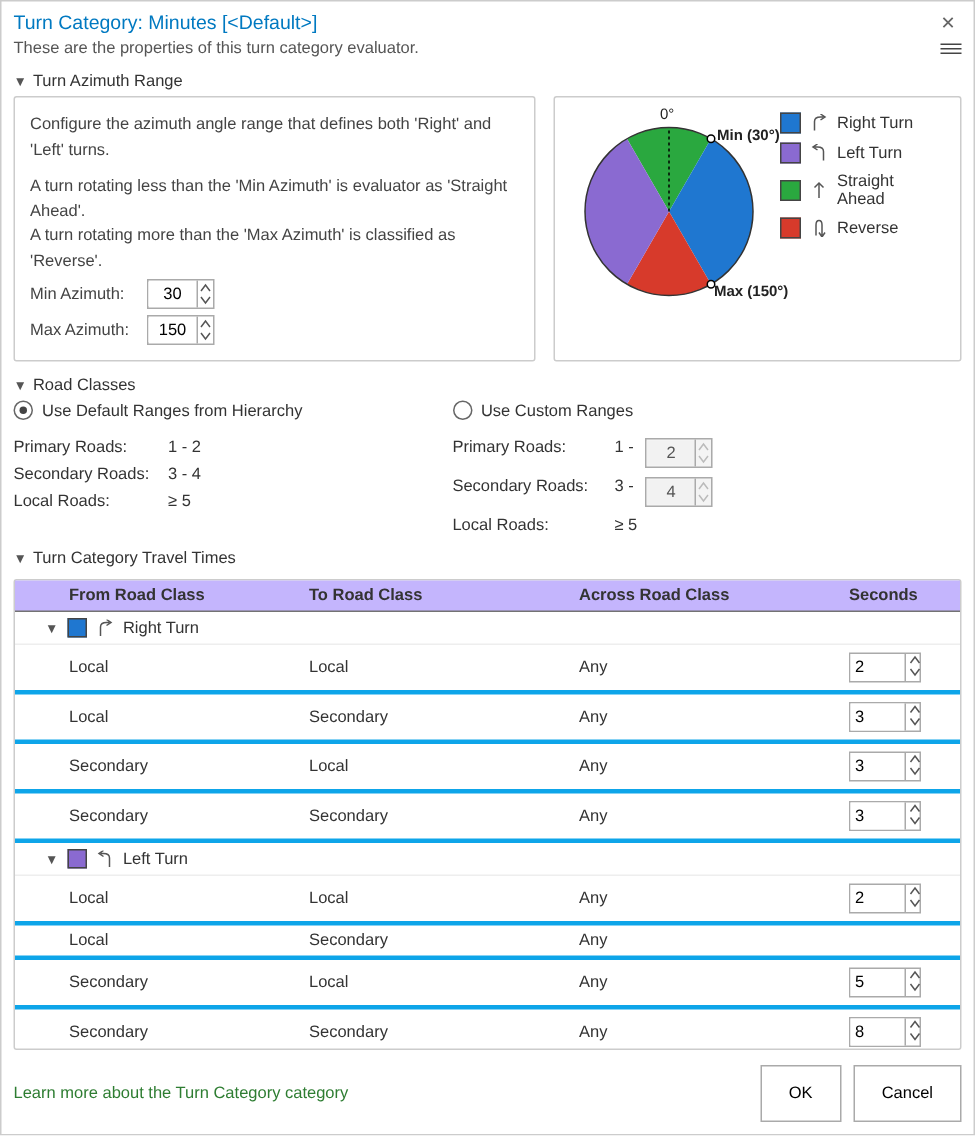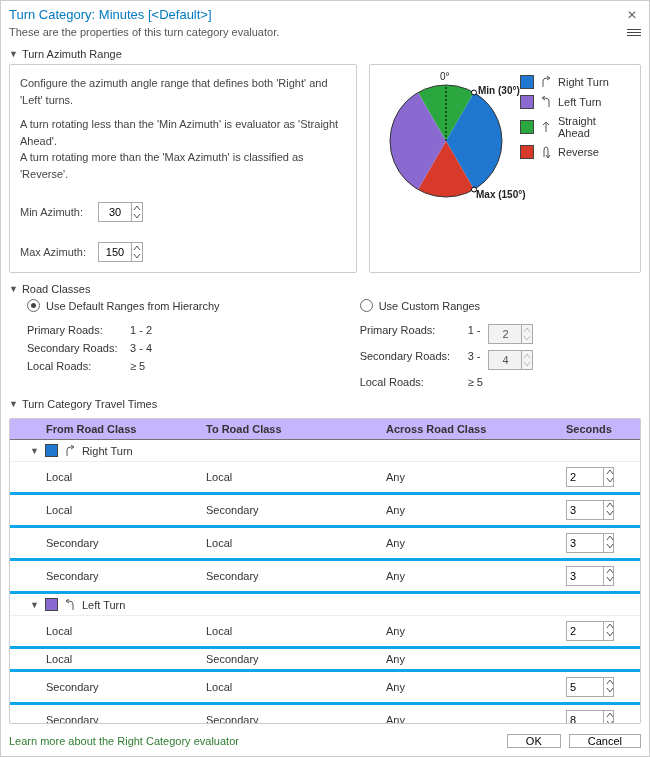--- a/index.html
+++ b/index.html
@@ -9,32 +9,32 @@
   .close-x{color:#666;font-size:12px;cursor:pointer;padding:0 4px}
   .subrow{display:flex;align-items:center;justify-content:space-between;margin-top:4px}
   .subtitle{color:#555}
   .menu-btn{width:16px;cursor:pointer;display:flex;flex-direction:column;gap:2px;align-items:flex-end}
   .menu-btn span{display:block;height:1px;background:#444;width:14px}
   .section-hdr{display:flex;align-items:center;gap:4px;margin:10px 0 4px 0;color:#333;cursor:pointer}
   .chev{display:inline-block;font-size:9px;color:#555}
   .panel{display:flex;gap:12px}
   .box{border:1px solid #ccc;border-radius:2px;padding:10px}
   .azimuth-left{flex:1;font-size:11px;color:#444;line-height:1.5}
-  .az-row{display:flex;align-items:center;gap:6px;margin-top:20px}
+  .az-row{display:flex;align-items:center;gap:6px;margin-top:4px}
   .spin{display:inline-flex;align-items:center;border:1px solid #aaa;height:18px;background:#fff}
   .spin input{border:none;width:28px;height:16px;font-size:11px;text-align:center;padding:0 2px;outline:none}
   .spin .arrows{display:flex;flex-direction:column;justify-content:center;border-left:1px solid #aaa;height:100%}
   .spin .arrows svg{display:block}
   .azimuth-right{width:250px;display:flex;gap:8px}
   .pie-wrap{position:relative;width:132px;height:132px}
   .pie-label{position:absolute;font-size:10px;color:#222;white-space:nowrap}
   .legend{display:flex;flex-direction:column;gap:6px;font-size:11px}
   .lg-row{display:flex;align-items:center;gap:6px}
   .sw{width:12px;height:12px;border:1px solid #444}
-  .road-classes{margin-left:18px;display:flex;gap:40px}
+  .road-classes{display:flex;}
   .rc-col{display:flex;flex-direction:column;gap:6px;font-size:11px}
   .rc-col .kv{display:flex;gap:8px}
   .rc-col .kv .k{width:95px}
   .radio-row{display:flex;align-items:center;gap:6px;margin-bottom:6px}
   .radio{width:11px;height:11px;border:1px solid #666;border-radius:50%;display:inline-flex;align-items:center;justify-content:center}
   .radio.sel::after{content:"";width:5px;height:5px;border-radius:50%;background:#444}
   .spin.dis{background:#f4f4f4}
   .spin.dis .arrows svg path{stroke:#bbb}
   .rc-col.right .kv .k{width:100px}
   .table-wrap{border:1px solid #ccc;border-radius:2px;margin-top:4px;flex:1;min-height:0;display:flex;flex-direction:column}
@@ -45,21 +45,21 @@
   .tbody::-webkit-scrollbar-thumb{background:#5a94e0;border-radius:0}
   .tbody::-webkit-scrollbar-track{background:#eee}
   .group{display:flex;align-items:center;gap:6px;padding:4px 4px 4px 20px;border-bottom:1px solid #eee;cursor:pointer}
   .trow{display:grid;grid-template-columns:190px 180px 180px 68px;border-bottom:3px solid #0ea5e9;align-items:center}
   .trow .c0{padding-left:36px}
   .sec-spin{display:inline-flex;border:1px solid #aaa;height:18px;width:46px;margin:1px 0}
   .sec-spin input{border:none;width:30px;font-size:11px;padding:0 3px;outline:none}
   .sec-spin .arrows{display:flex;flex-direction:column;border-left:1px solid #aaa}
   .footer{display:flex;align-items:center;justify-content:space-between;padding-top:10px}
   .link{color:#2e7d32;cursor:pointer}
-  .btn{border:1px solid #aaa;background:#fff;padding:0 18px;font-size:11px;cursor:pointer}
+  .btn{border:1px solid #aaa;background:#fff;padding:12px 18px;font-size:11px;cursor:pointer}
   .btns{display:flex;gap:8px}
 </style>
 </head>
 <body>
 
 <div class="win">
   <div class="titlebar">
     <span class="title">Turn Category: Minutes [&lt;Default&gt;]</span>
     <span class="close-x">✕</span>
   </div>
@@ -377,19 +377,19 @@
           <span class="sw" style="width:11px;height:11px;background:#2aa83f"></span>
           <svg width="12" height="12">
             <path d="M6 11 V2 M3 4 L6 1 L9 4" fill="none" stroke="#555"></path>
           </svg>
           <span>Straight Ahead</span>
         </div>
       </div>
   </div>
 
   <div class="footer">
-    <span class="link">Learn more about the Right Category evaluator</span>
+    <span class="link">Learn more about the Turn Category category</span>
     <div class="btns">
       <button class="btn">OK</button>
       <button class="btn">Cancel</button>
     </div>
   </div>
 </div>
 
 </body></html>

